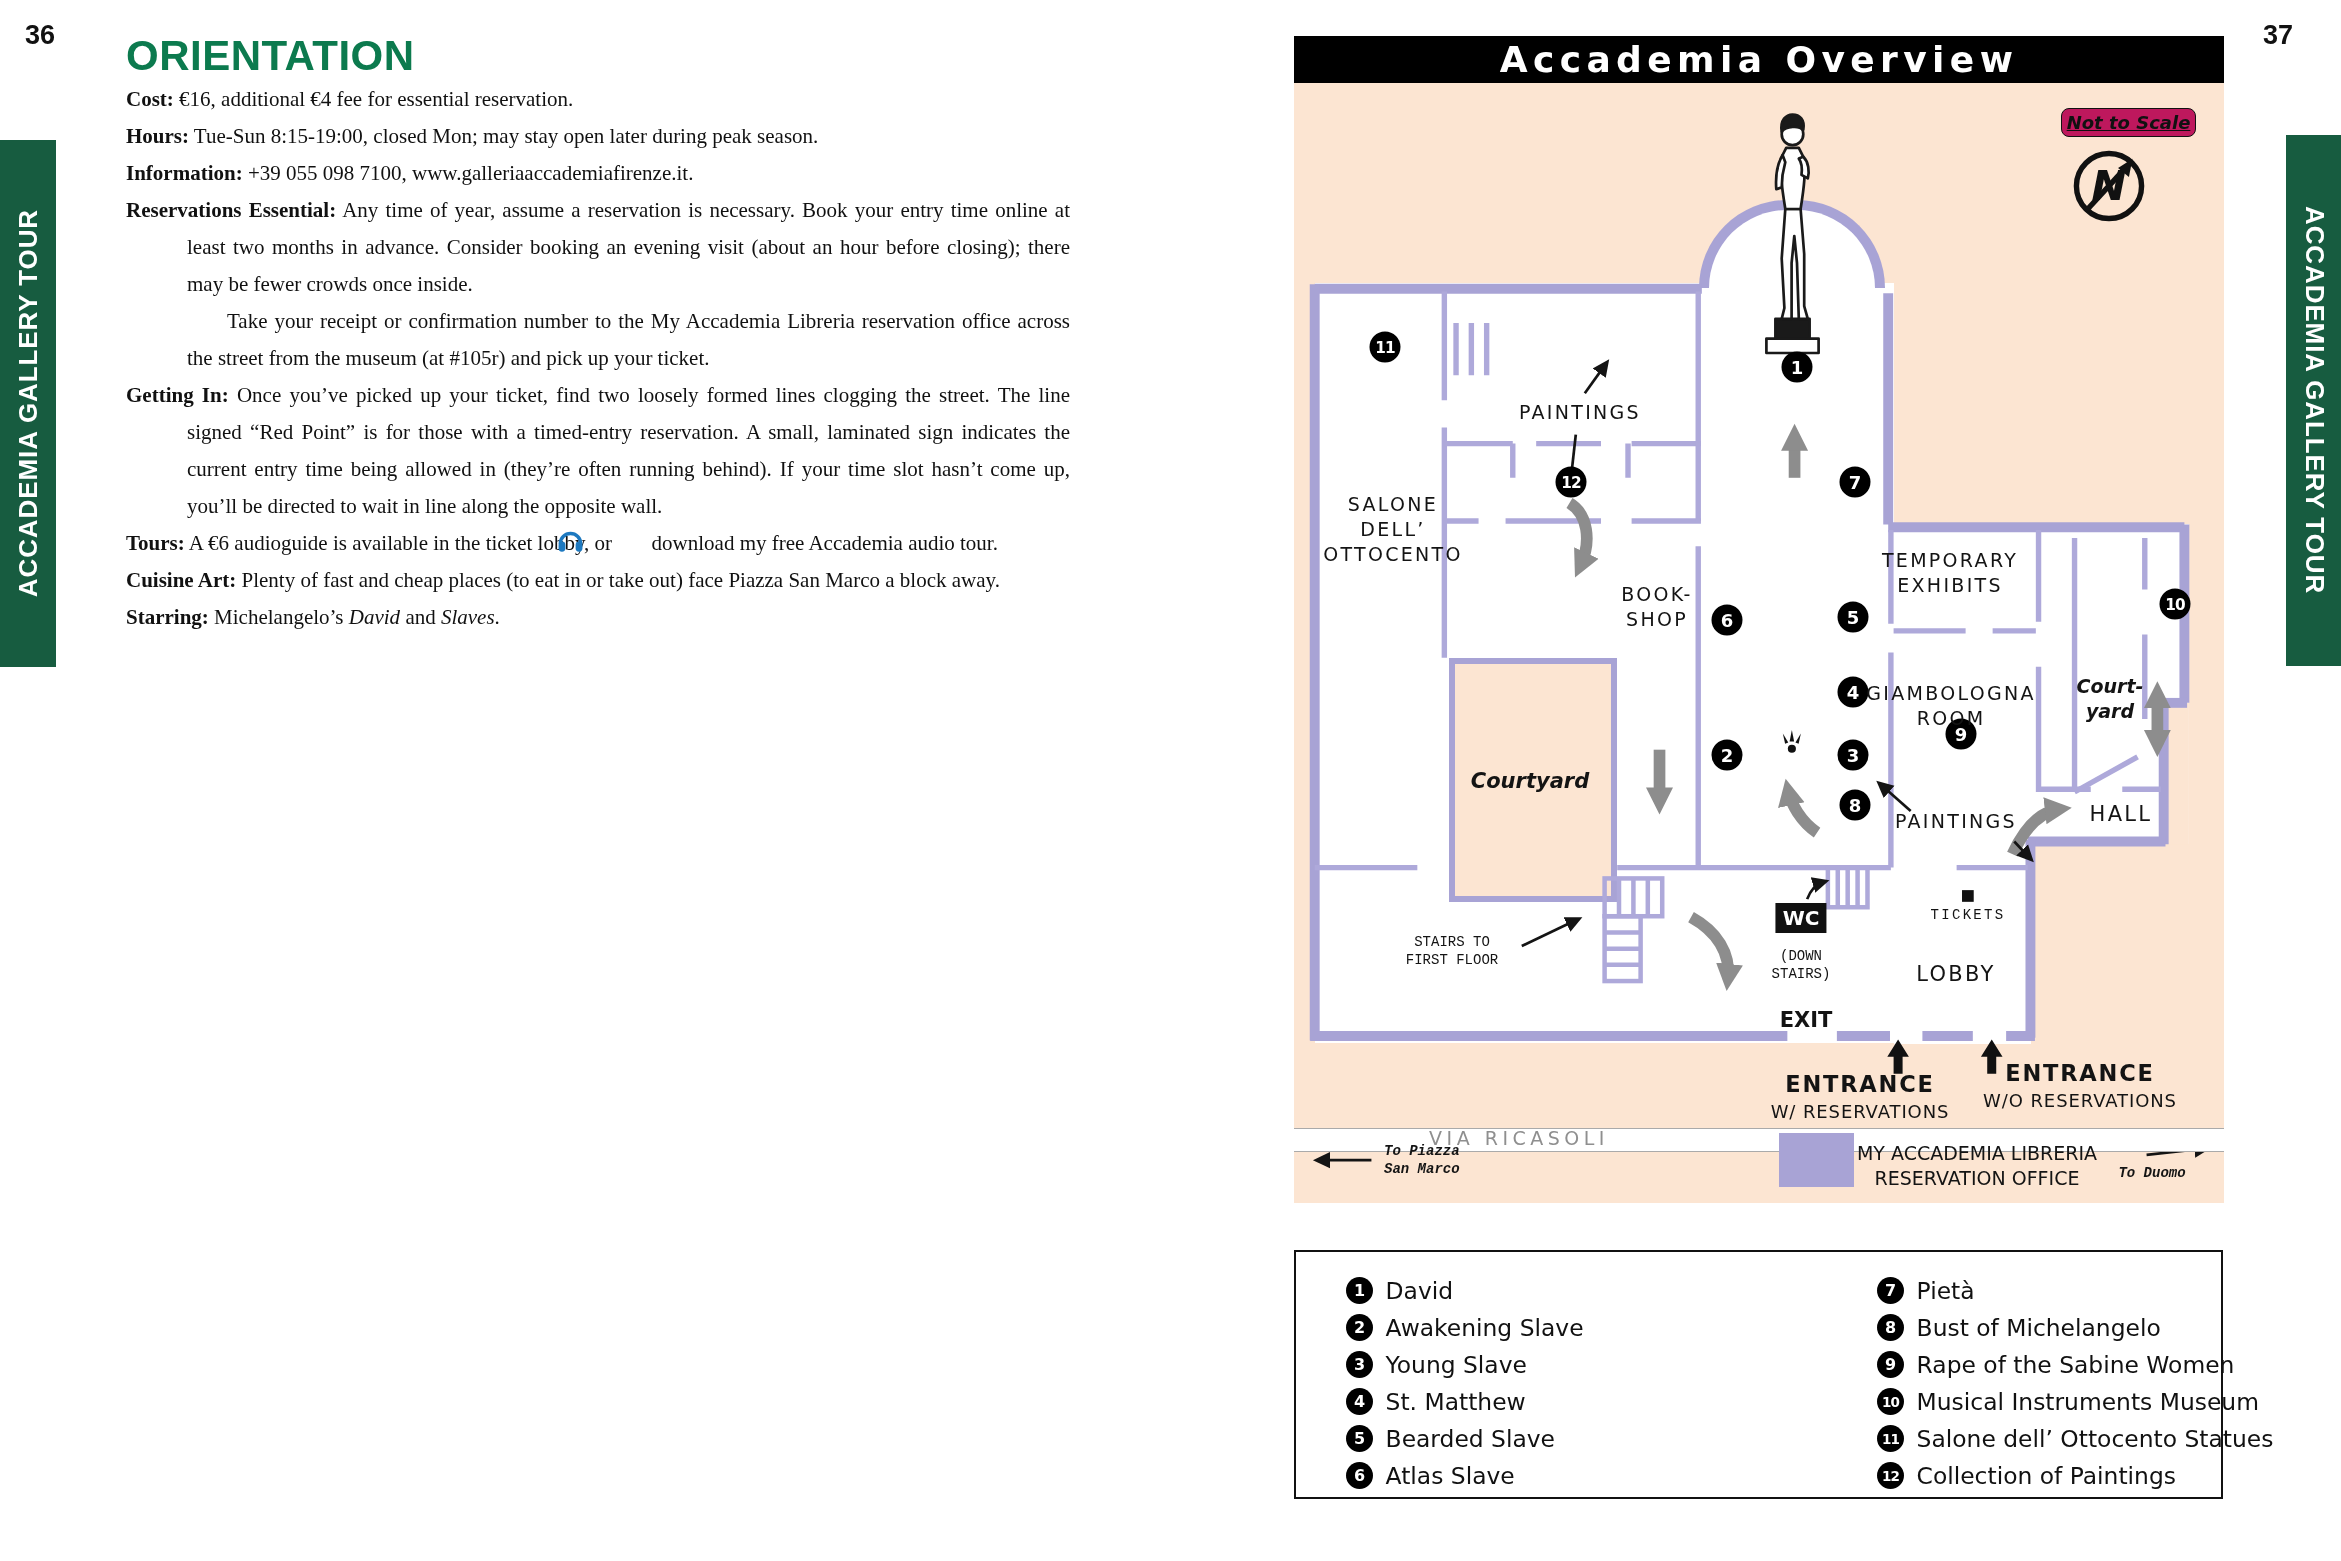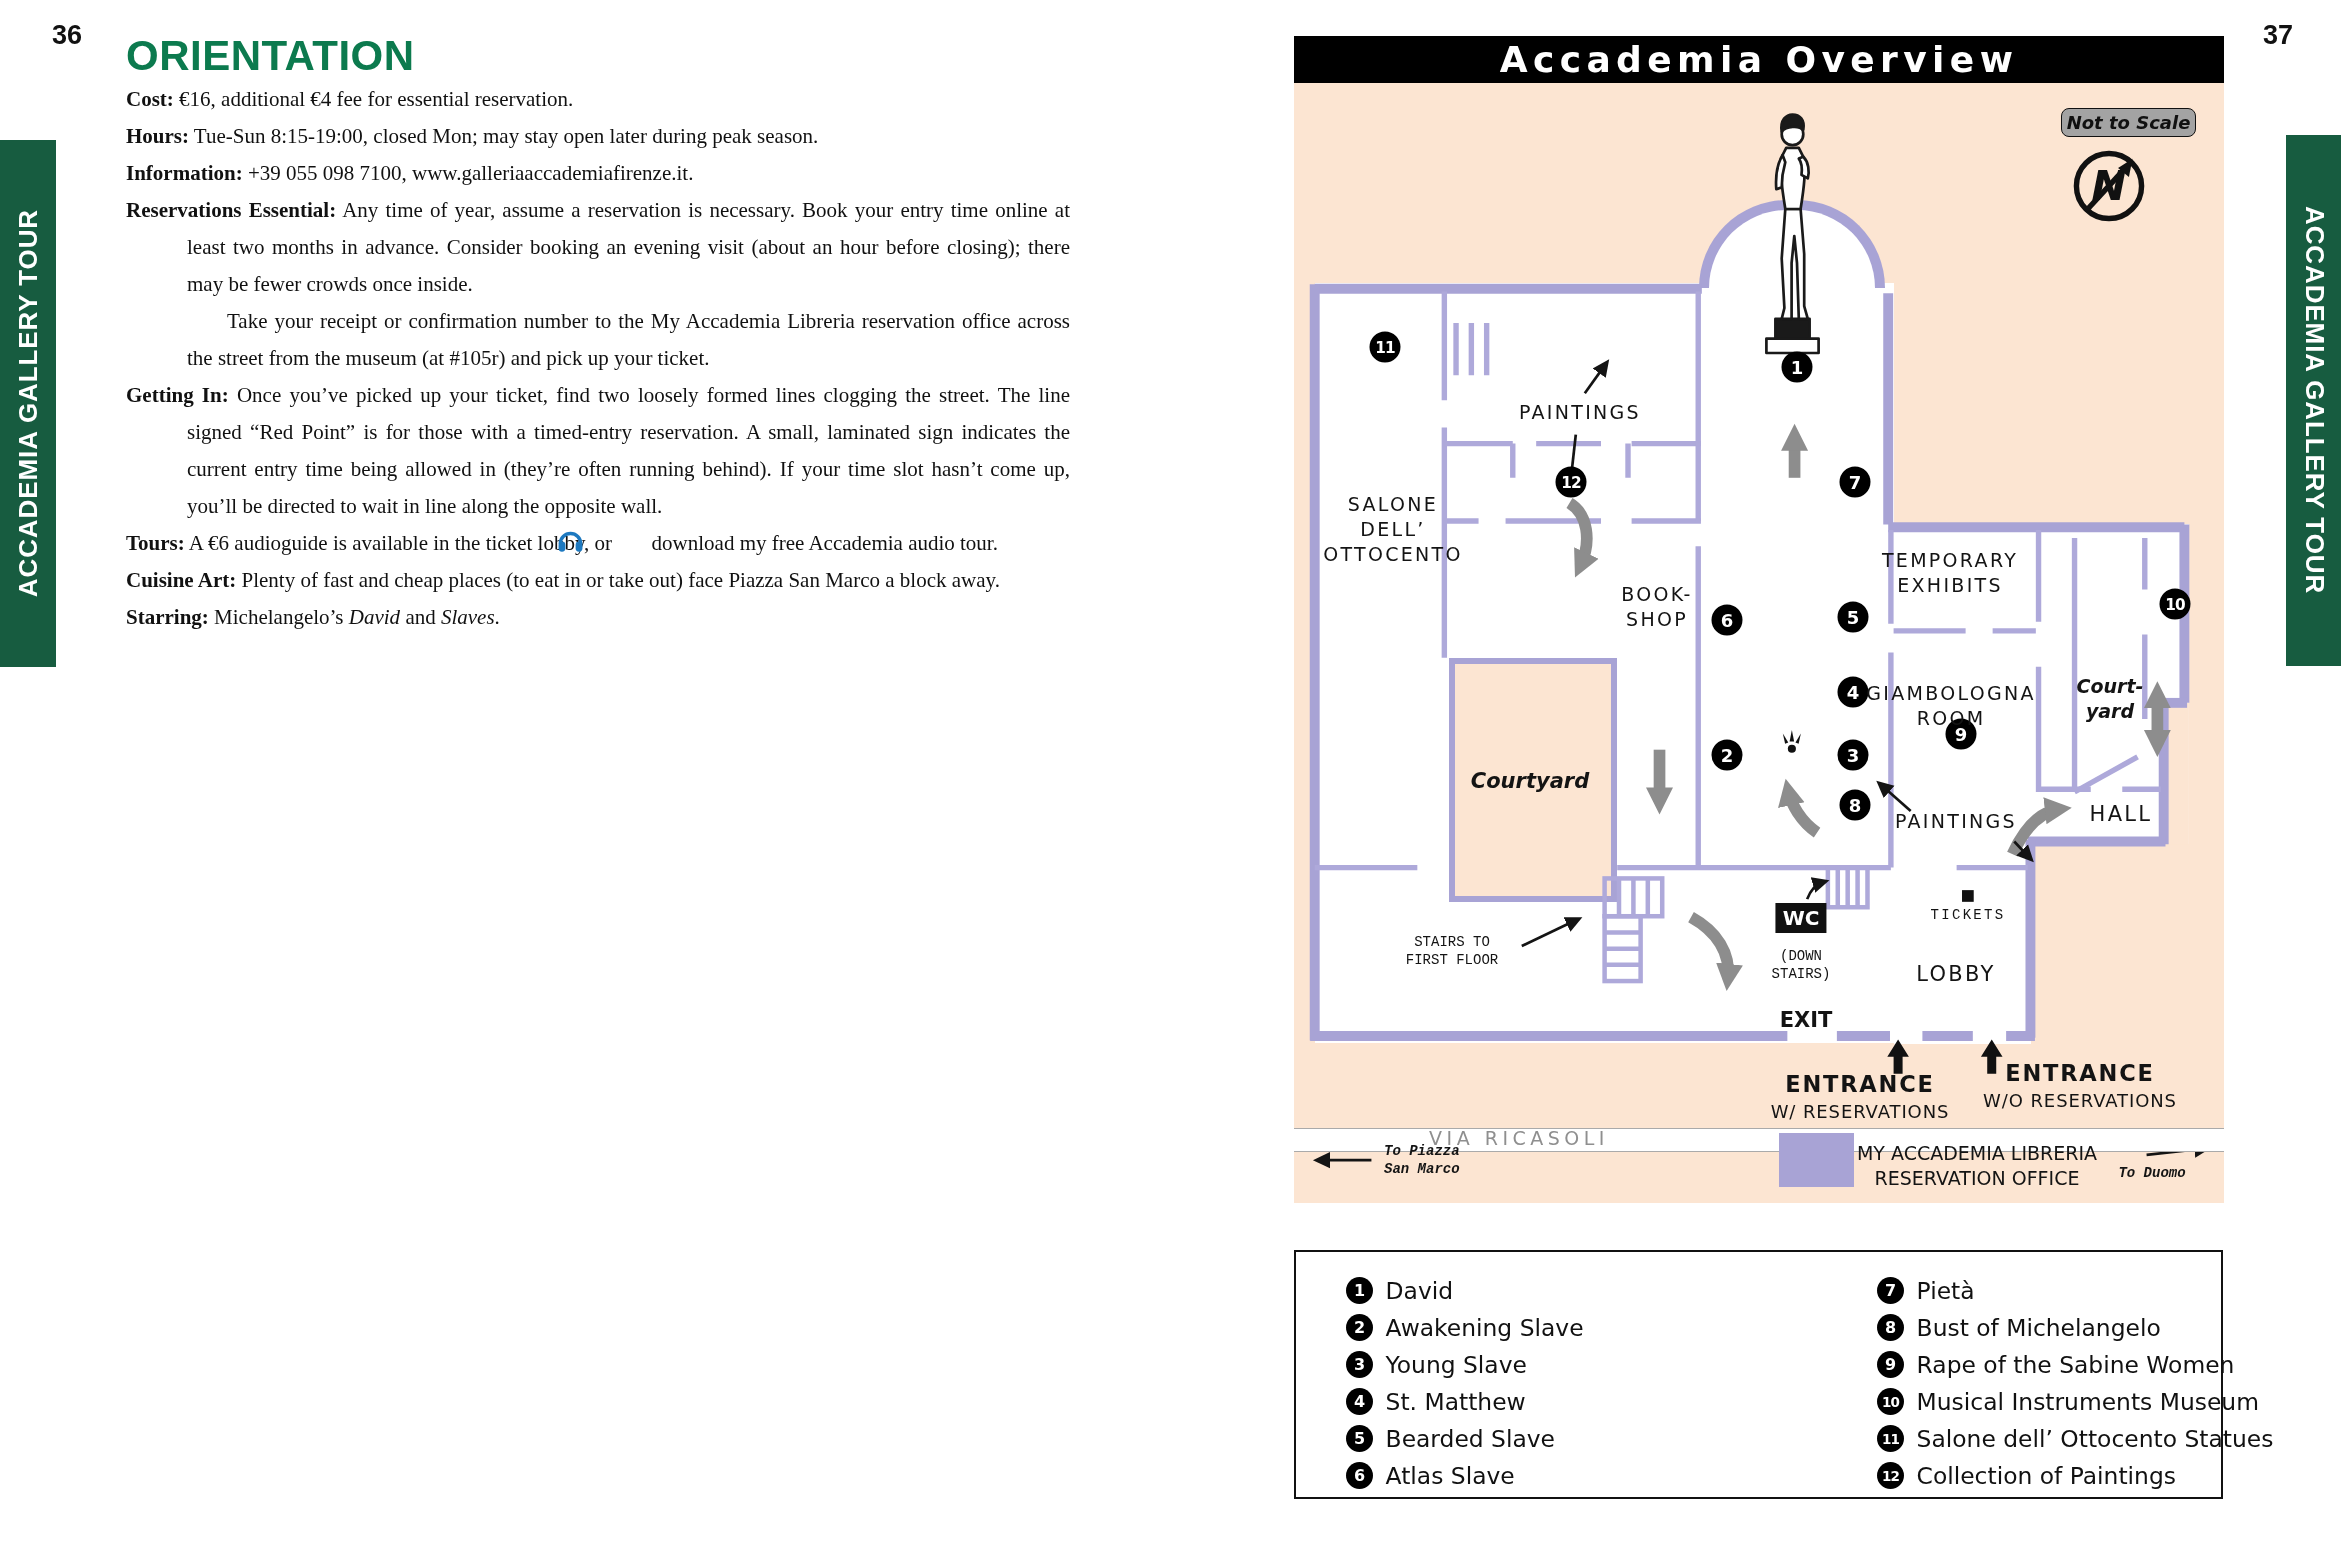--- a/index.html
+++ b/index.html
@@ -5,21 +5,21 @@
   :root{
     --green:#175c40; --heading-green:#0c7a4e; --peach:#fce5d2;
     --wall:#a8a3d5; --wall-thin:#aea9da; --arrow-gray:#8d8d8d; --hp-blue:#1d79c0;
   }
   *{margin:0;padding:0;box-sizing:content-box;}
   html,body{width:2342px;height:1561px;background:#fff;overflow:hidden;}
   body{position:relative;font-family:"Liberation Serif",serif;color:#111;}
 
   
   .pagenum{position:absolute;font:bold 27px "Liberation Sans",sans-serif;color:#111;}
-  #pn-left{left:25px;top:20px;margin-left:27px;}
+  #pn-left{left:25px;top:20px;}
   #pn-right{left:2263px;top:20px;}
 
   .tab{position:absolute;background:var(--green);display:flex;align-items:center;justify-content:center;}
   #tab-left{left:0;top:140px;width:56px;height:527px;}
   #tab-right{left:2286px;top:135px;width:56px;height:531px;}
   .tab span{color:#fff;font:bold 26px "Liberation Sans",sans-serif;letter-spacing:0.9px;white-space:nowrap;}
   #tab-left span{writing-mode:vertical-rl;transform:rotate(180deg);}
   #tab-right span{writing-mode:vertical-rl;}
 
   #heading{position:absolute;left:126px;top:32px;font:bold 42px "Liberation Sans",sans-serif;
@@ -37,23 +37,23 @@
   #map-title{height:47px;background:#000;color:#fff;display:flex;align-items:center;justify-content:center;
              font:bold 36px "DejaVu Sans",sans-serif;letter-spacing:5.4px;}
   #map-body{position:relative;width:930px;height:1120px;background:var(--peach);}
   .room{position:absolute;background:#fff;}
   #courtyard-left{position:absolute;left:155px;top:575px;width:156px;height:232px;background:var(--peach);
                   border:6.3px solid var(--wall);}
   #apse{position:absolute;left:405px;top:117px;width:166px;height:78px;background:#fff;
         border:10px solid var(--wall);border-bottom:none;border-radius:93px 93px 0 0;}
   #statue{position:absolute;left:458px;top:9px;width:81px;height:270px;}
   #compass{position:absolute;left:777px;top:65px;width:76px;height:76px;}
-  #scale-note{position:absolute;left:767px;top:25px;width:133px;height:27px;background:#a3a3a3;border:1.8px solid #111;
+  #scale-note{position:absolute;left:767px;top:25px;width:133px;height:27px;background:#be185d;border:1.8px solid #111;
               border-radius:8px;display:flex;align-items:center;justify-content:center;
-              font:italic bold 18px "DejaVu Sans",sans-serif;}
+              font:italic bold 18px "DejaVu Sans",sans-serif;text-decoration:underline;}
   .overlay{position:absolute;left:0;top:0;width:930px;height:1120px;}
 
   #street-band{position:absolute;left:0;top:1045px;width:930px;height:21.6px;background:#fff;
                border-top:1.8px solid #aaa;border-bottom:1.8px solid #aaa;}
   #office-rect{position:absolute;left:485px;top:1050px;width:75px;height:54px;background:var(--wall);}
 
   .badge{position:absolute;width:31px;height:31px;background:#000;border-radius:50%;color:#fff;
          font:bold 18px "DejaVu Sans",sans-serif;display:flex;align-items:center;justify-content:center;
          transform:translate(-50%,-50%);}
   .badge.wide{font-size:15.3px;letter-spacing:-0.9px;}

